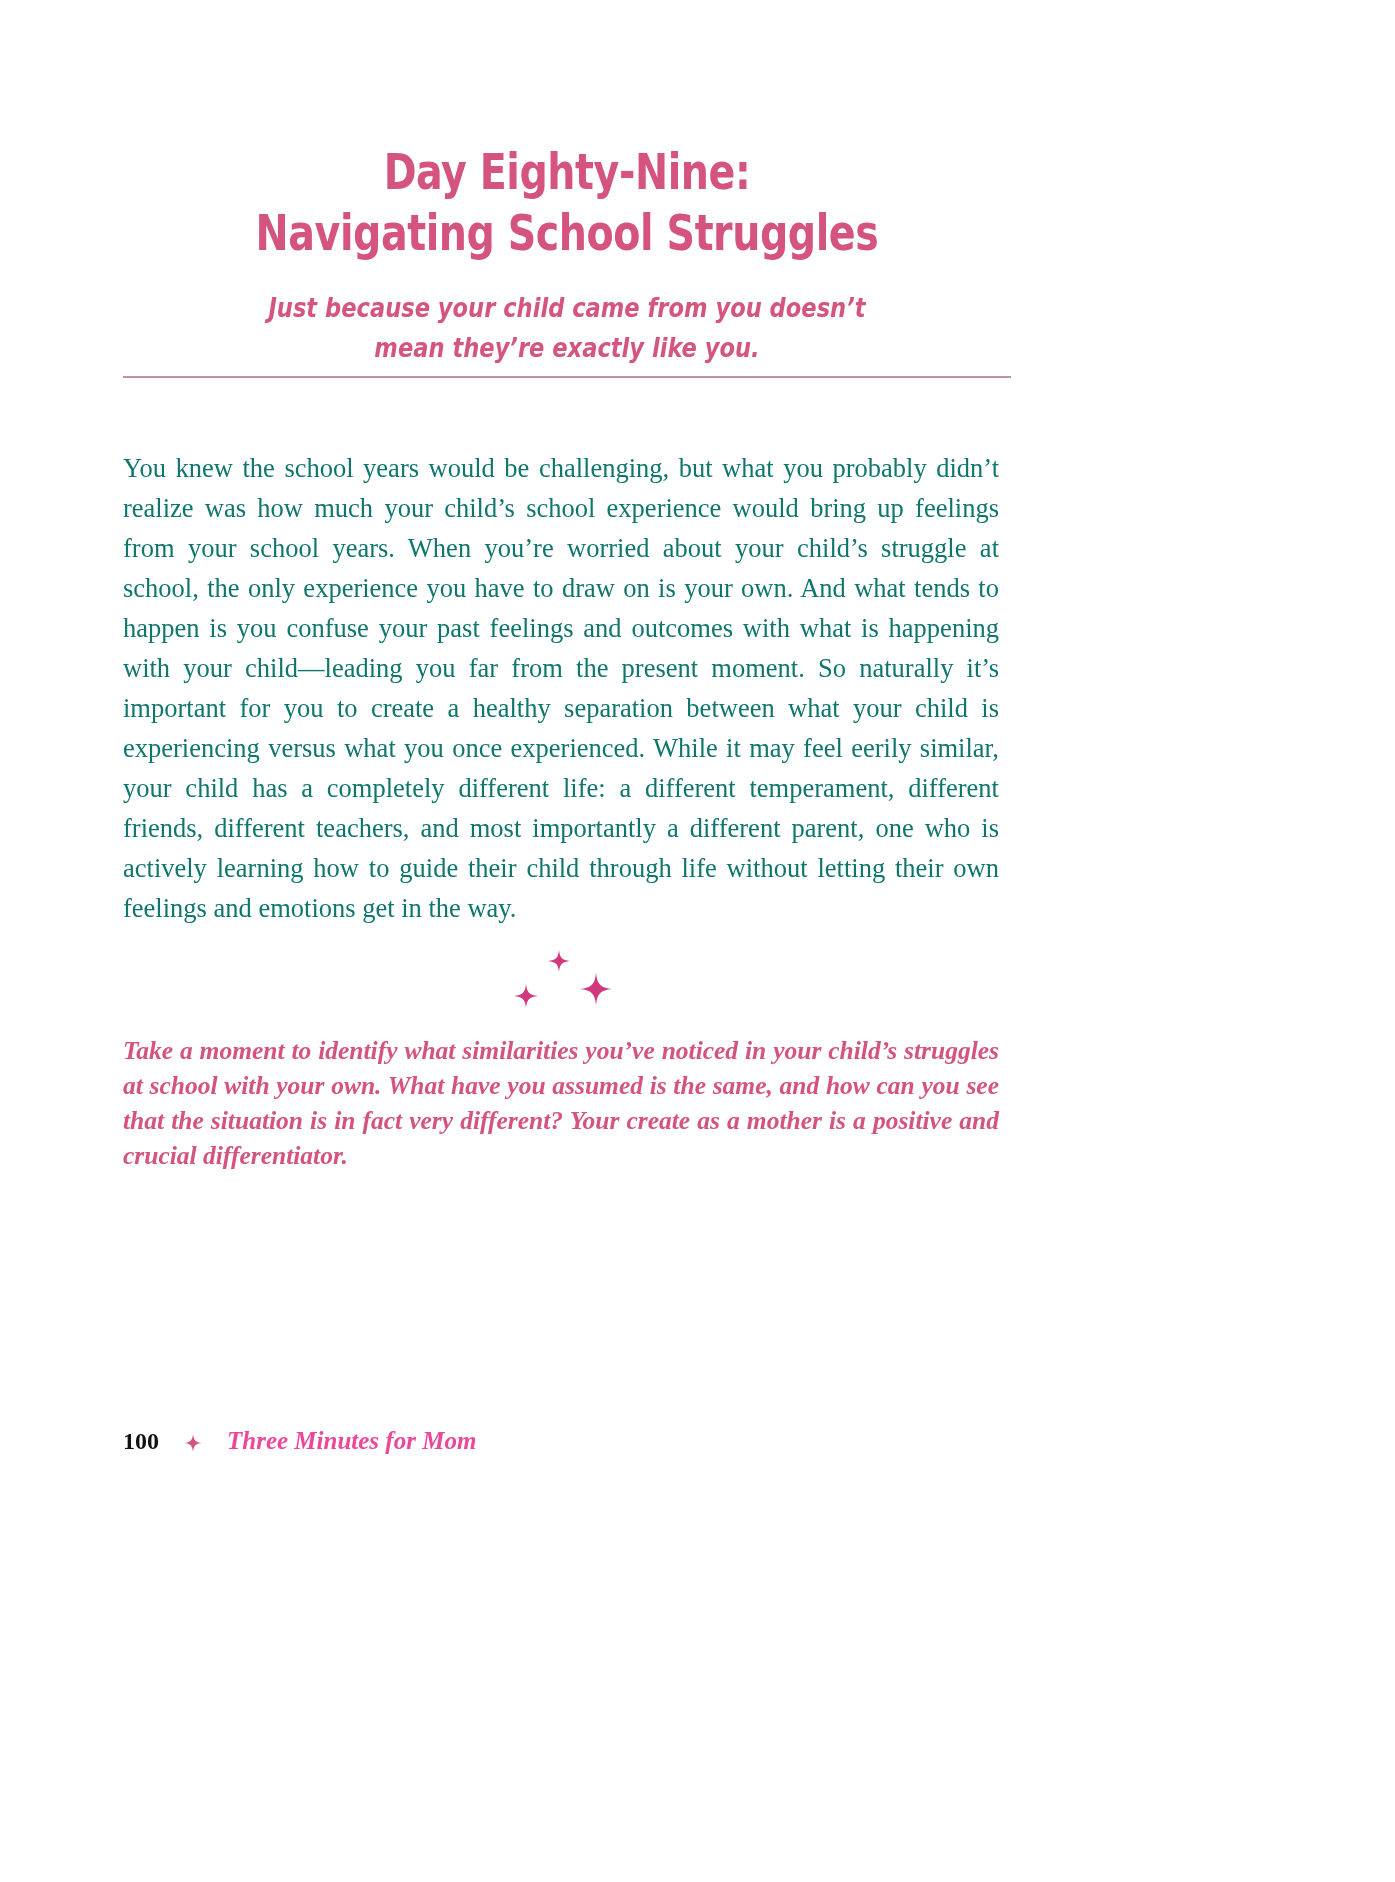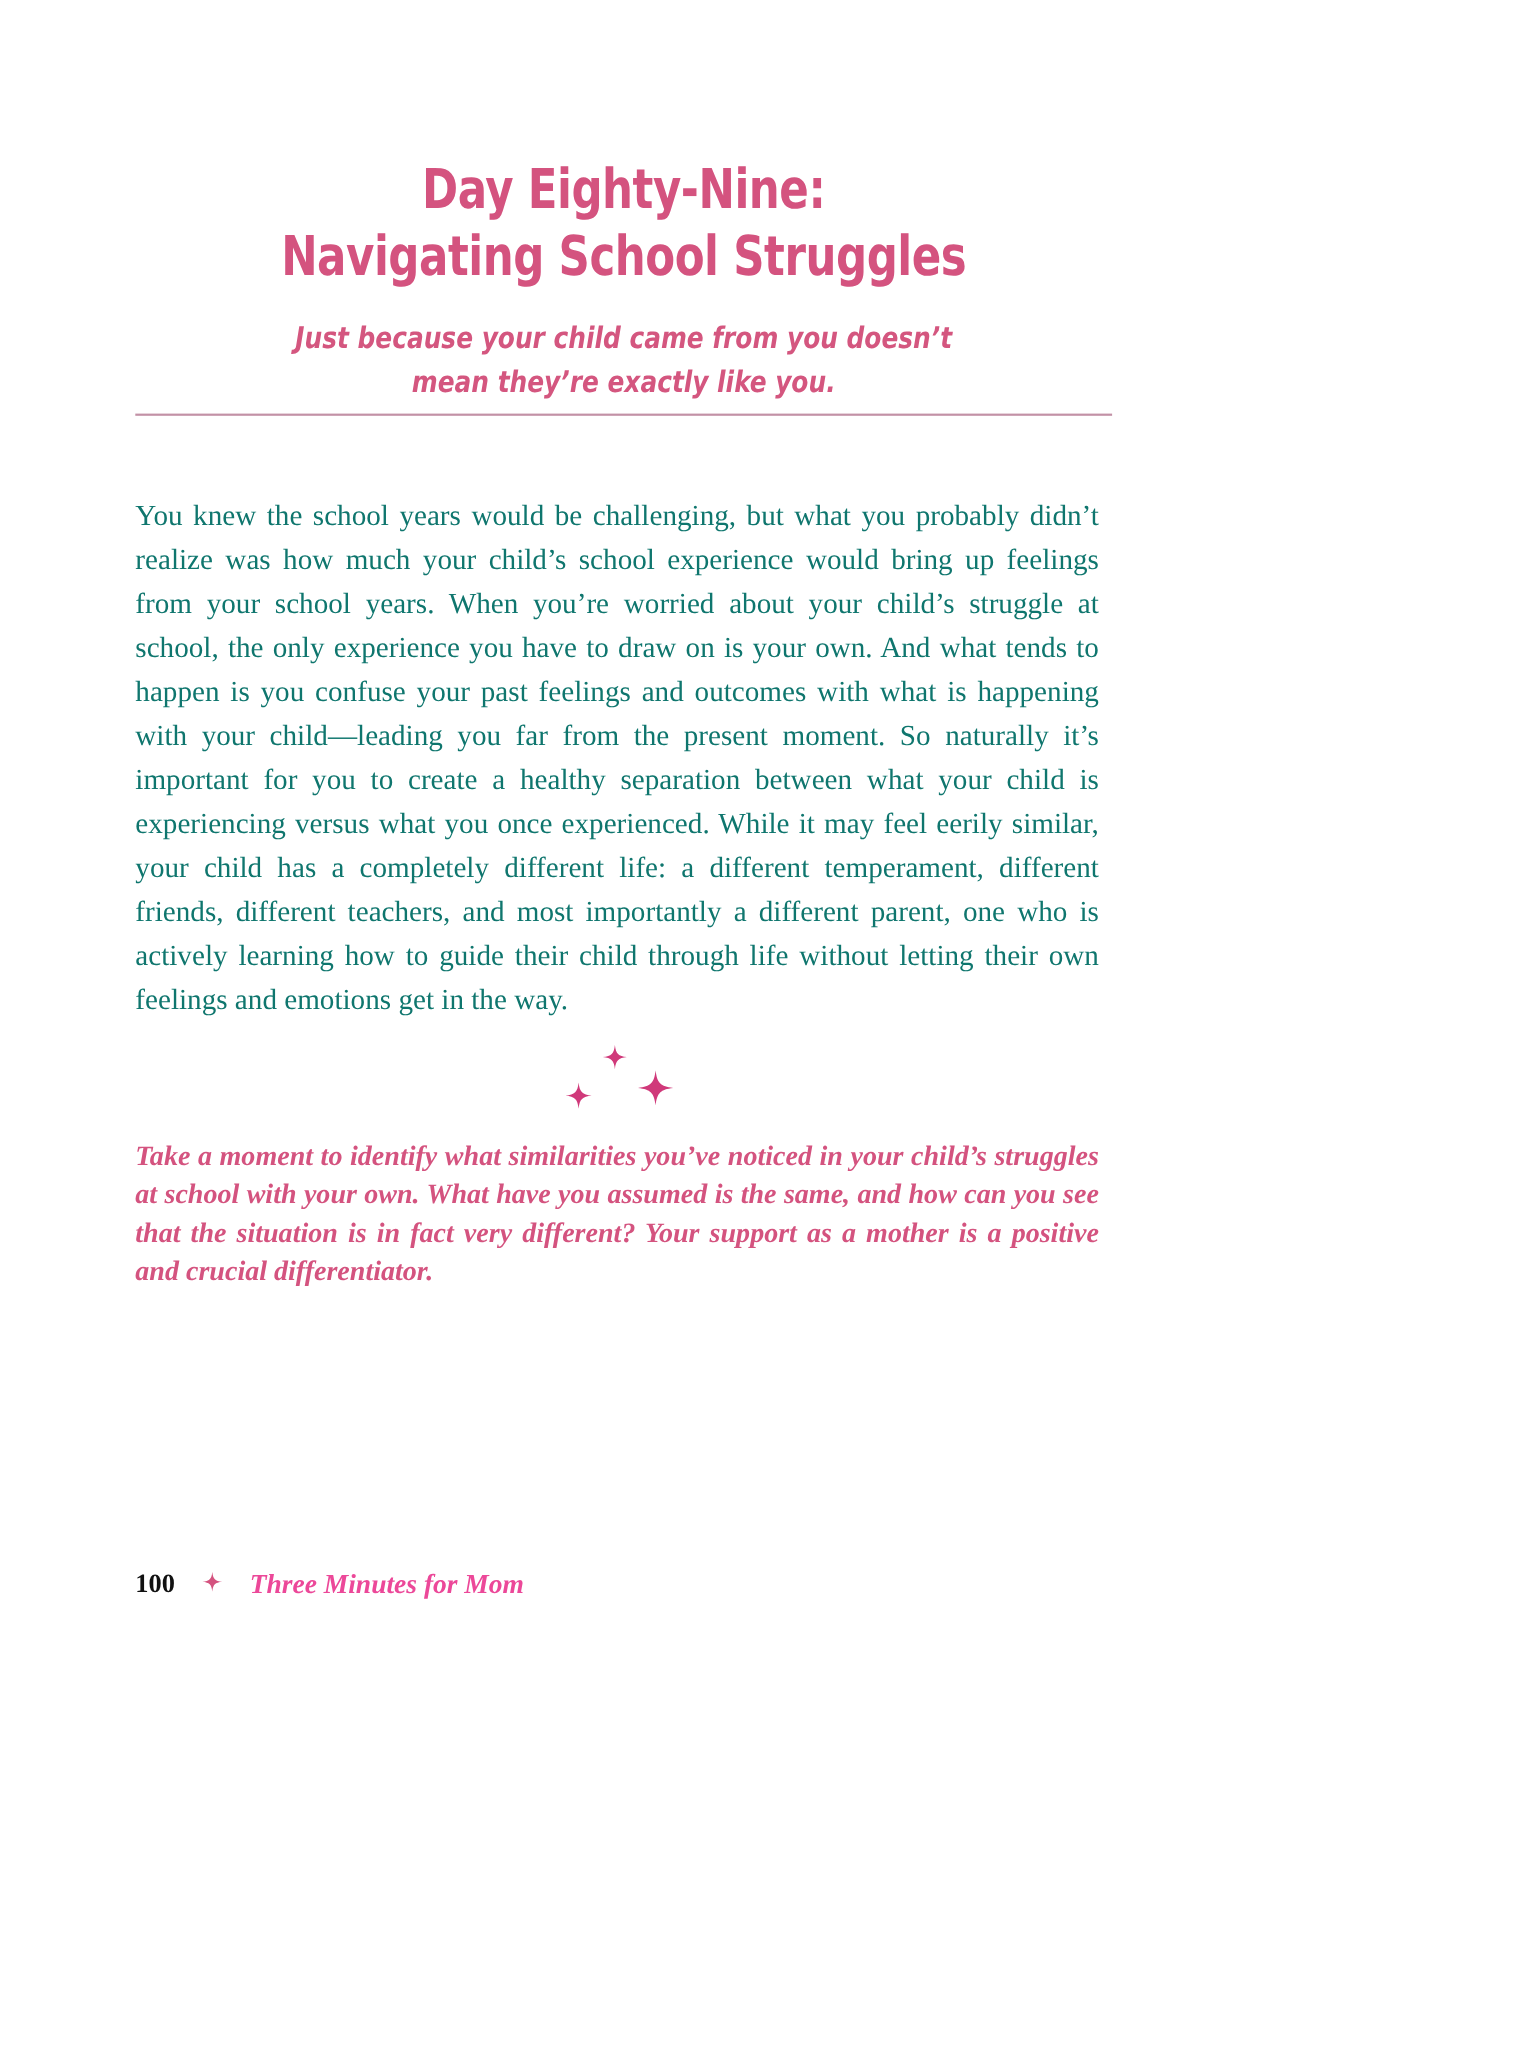--- a/index.html
+++ b/index.html
@@ -111,21 +111,21 @@
     text-justify: inter-word;
   }
   .prompt p { margin: 0; }
 
   
   .footer {
     position: absolute;
     left: 123px;
     top: 1427px;
     display: flex;
-    align-items: flex-start;
+    align-items: center;
     gap: 25px;
   }
   .folio {
     font-family: "Liberation Serif", "DejaVu Serif", serif;
     font-weight: 700;
     font-size: 24px;
     color: #111111;
   }
   .footer-spark {
     color: #d4537f;
@@ -177,21 +177,21 @@
       </svg>
     </span>
     <span class="spark spark-c">
       <svg viewBox="0 0 100 100" aria-hidden="true">
         <path d="M50 0 C54 36 64 46 100 50 C64 54 54 64 50 100 C46 64 36 54 0 50 C36 46 46 36 50 0 Z" fill="currentColor"></path>
       </svg>
     </span>
   </div>
 
   <div class="prompt">
-    <p>Take a moment to identify what similarities you’ve noticed in your child’s struggles at school with your own. What have you assumed is the same, and how can you see that the situation is in fact very different? Your support as a mother is a positive and crucial differentiator.</p>
+    <p>Take a moment to identify what similarities you’ve noticed in your child’s struggles at school with your own. What have you assumed is the same, and how can you see that the situation is in fact very different? Your create as a mother is a positive and crucial differentiator.</p>
   </div>
 
   <div class="footer">
     <span class="folio">100</span>
     <span class="footer-spark">
       <svg viewBox="0 0 100 100" aria-hidden="true">
         <path d="M50 0 C54 36 64 46 100 50 C64 54 54 64 50 100 C46 64 36 54 0 50 C36 46 46 36 50 0 Z" fill="currentColor"></path>
       </svg>
     </span>
     <span class="running-title">Three Minutes for Mom</span>

